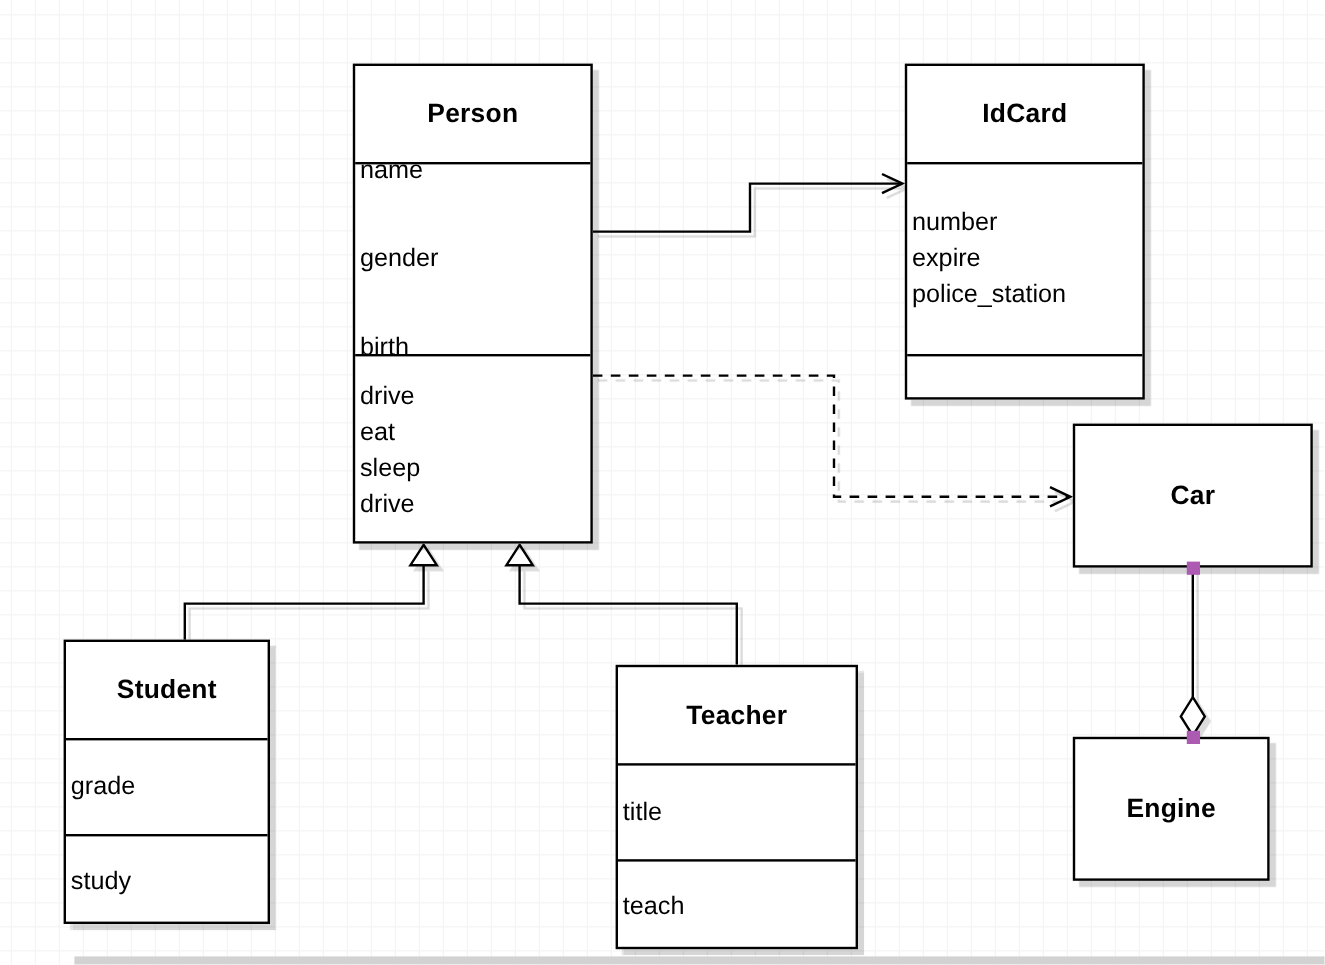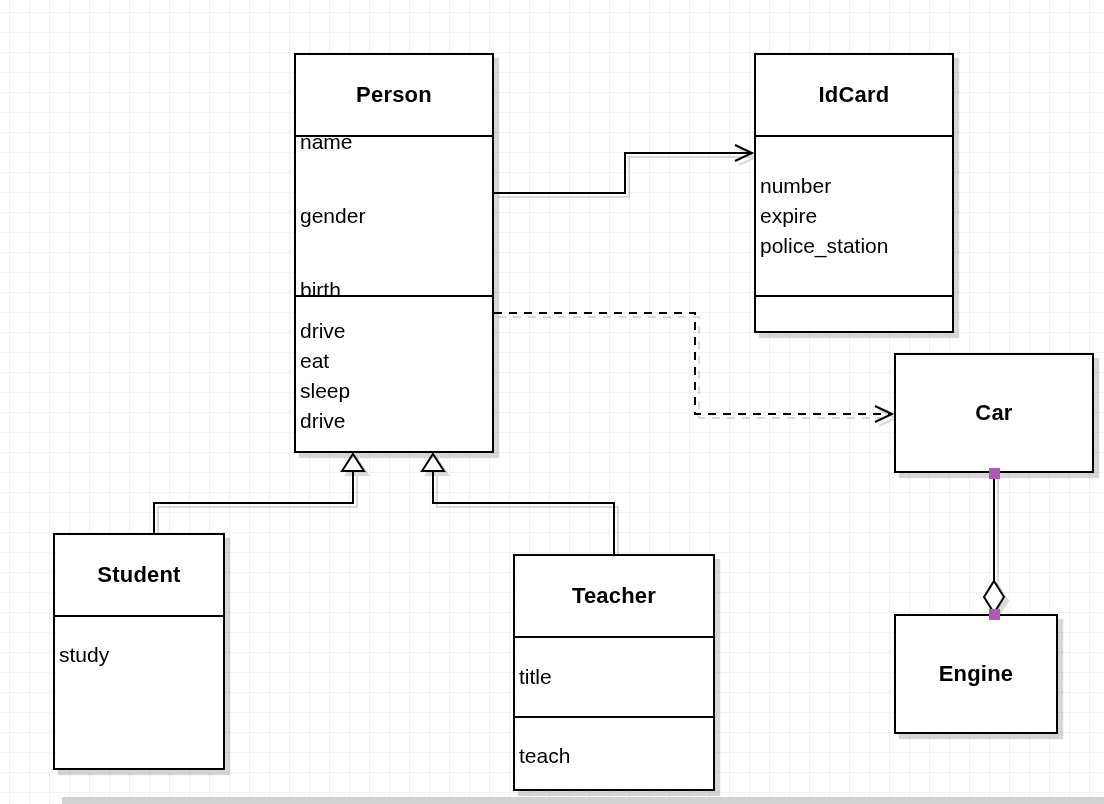--- a/index.html
+++ b/index.html
@@ -112,20 +112,23 @@
     </div>
     <div class="uml-class" style="left: 894px; top: 614px; width: 164px; height: 120px; z-index: 10;">
       <div class="uml-header" style="height: 116px;">
         <span>Engine</span>
       </div>
     </div>
     <div class="uml-class" style="left: 53px; top: 533px; width: 172px; height: 237px; z-index: 10;">
       <div class="uml-header" style="height: 80px;">
         <span>Student</span>
       </div>
+      <div class="uml-compartment" style="height: 80px;">
+        <div class="uml-attr">grade</div>
+      </div>
       <div class="uml-compartment" style="height: 77px;">
         <div class="uml-attr">study</div>
       </div>
     </div>
     <div class="uml-class" style="left: 513px; top: 554px; width: 202px; height: 237px; z-index: 10;">
       <div class="uml-header" style="height: 80px; text-align: right;">
         <span>Teacher</span>
       </div>
       <div class="uml-compartment" style="height: 80px;">
         <div class="uml-attr">title</div>

